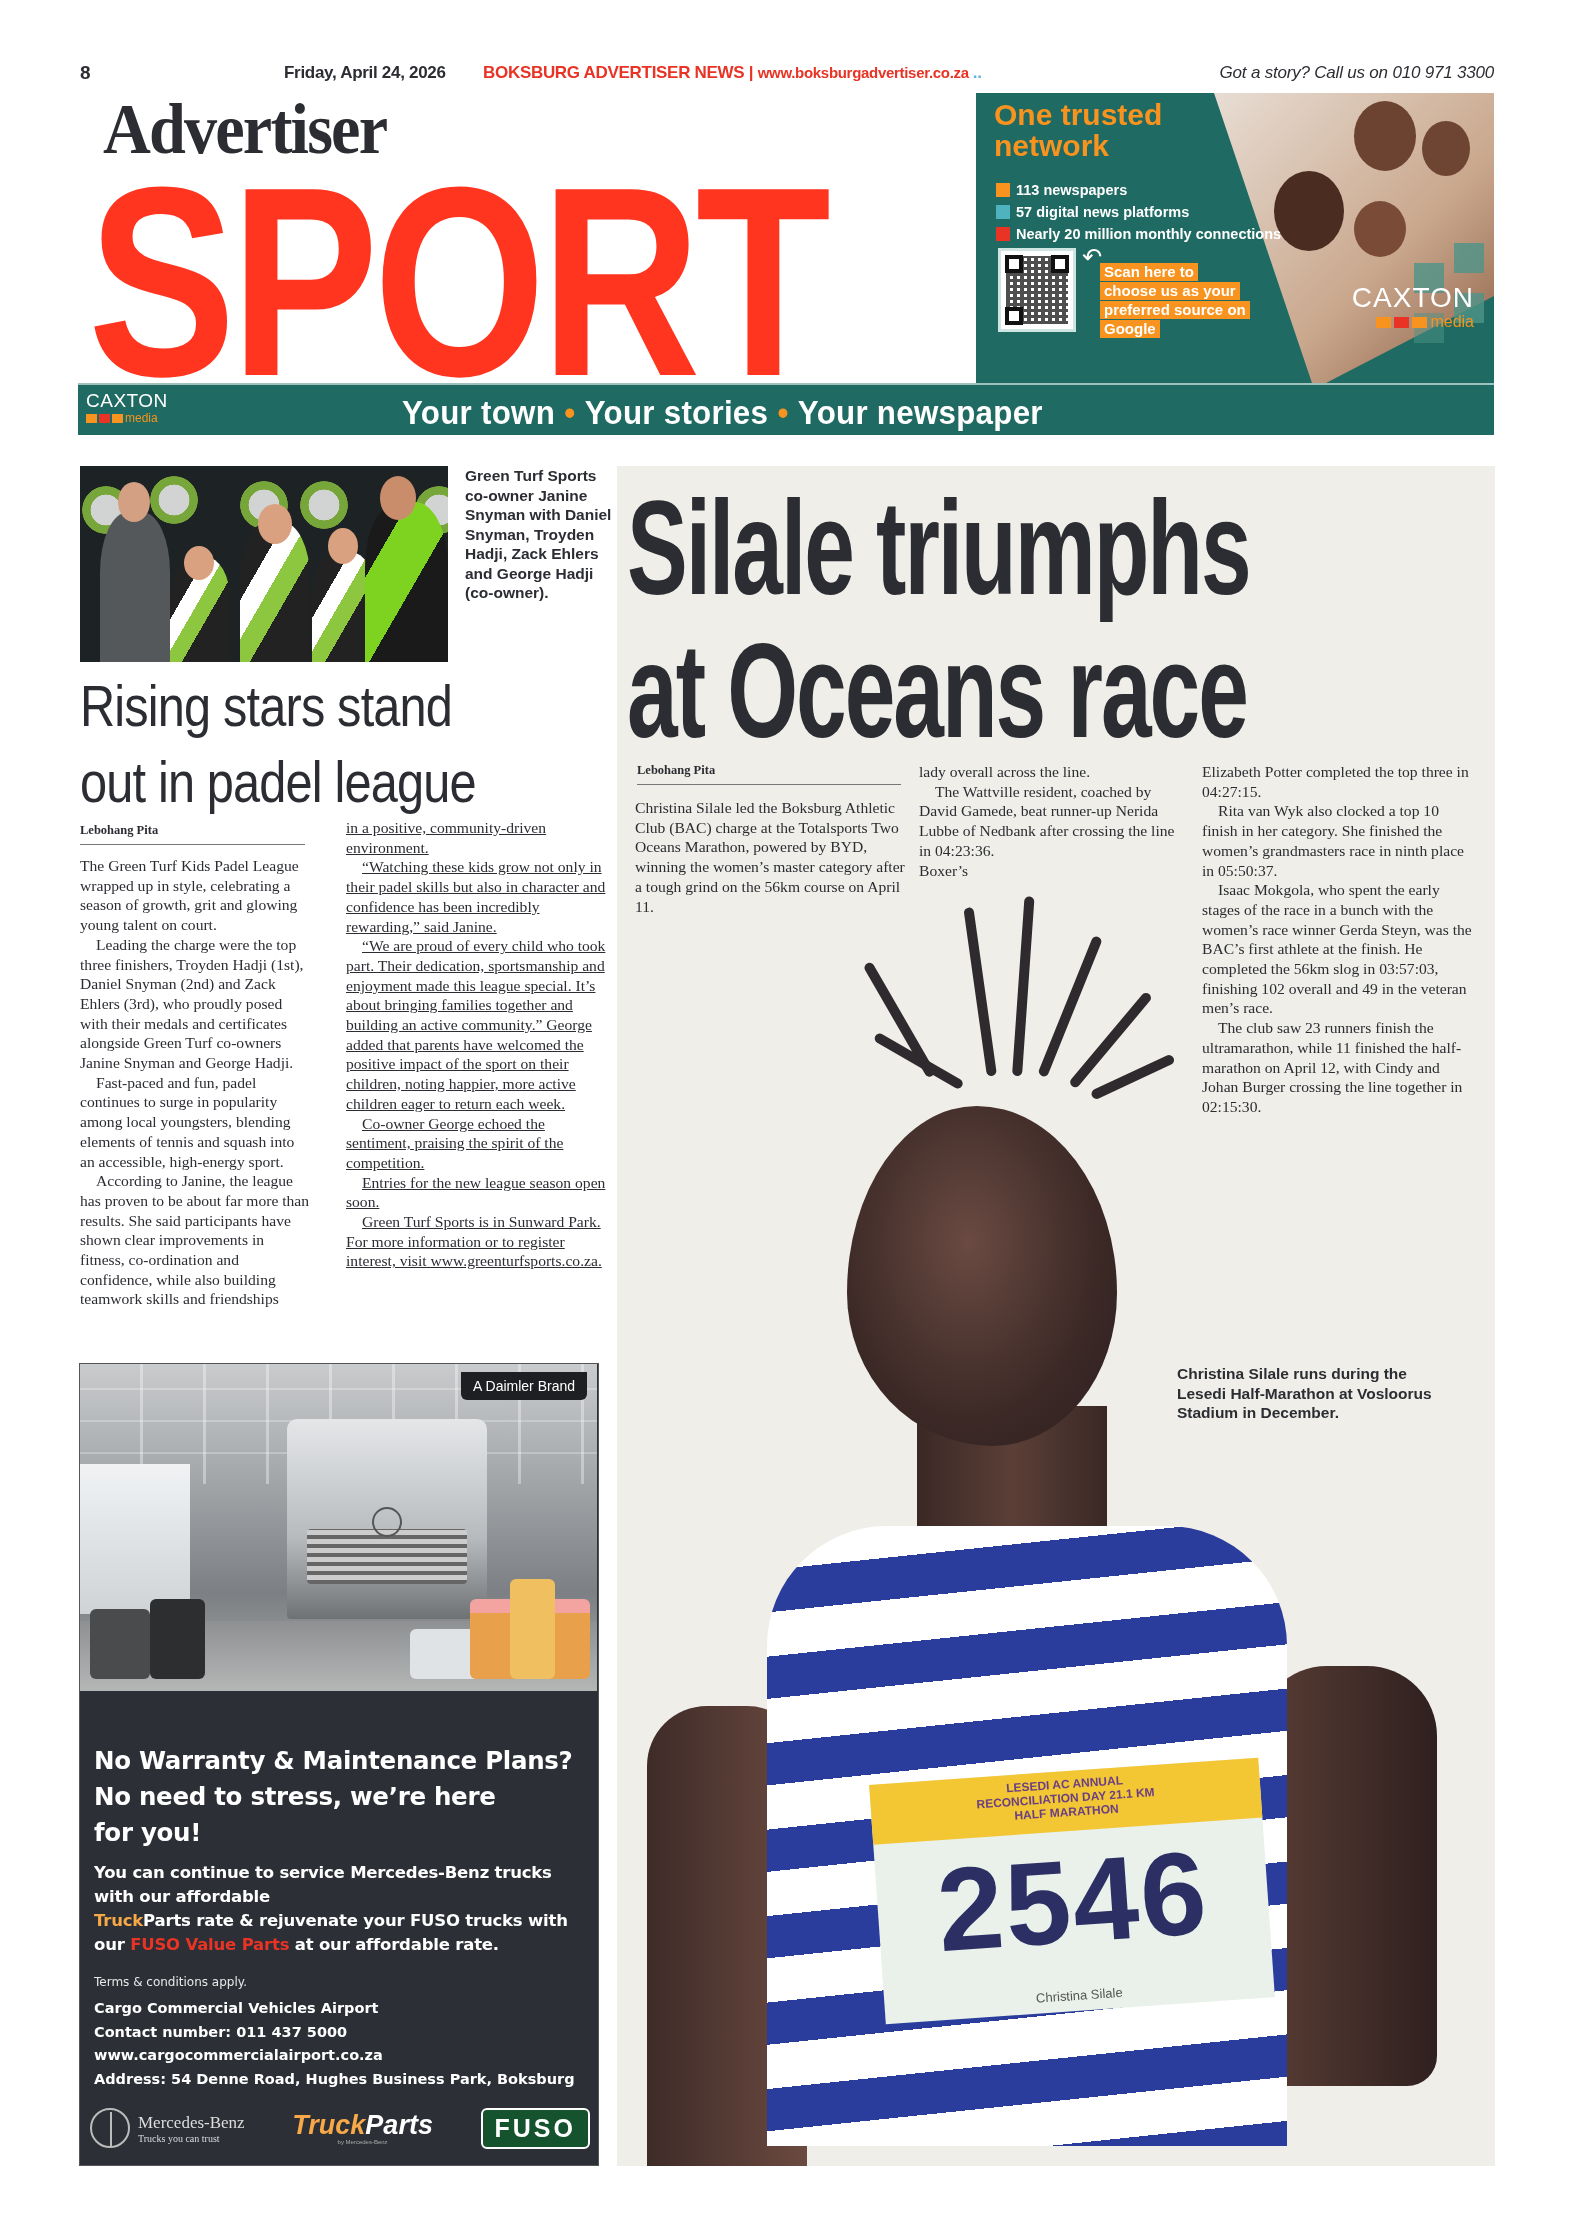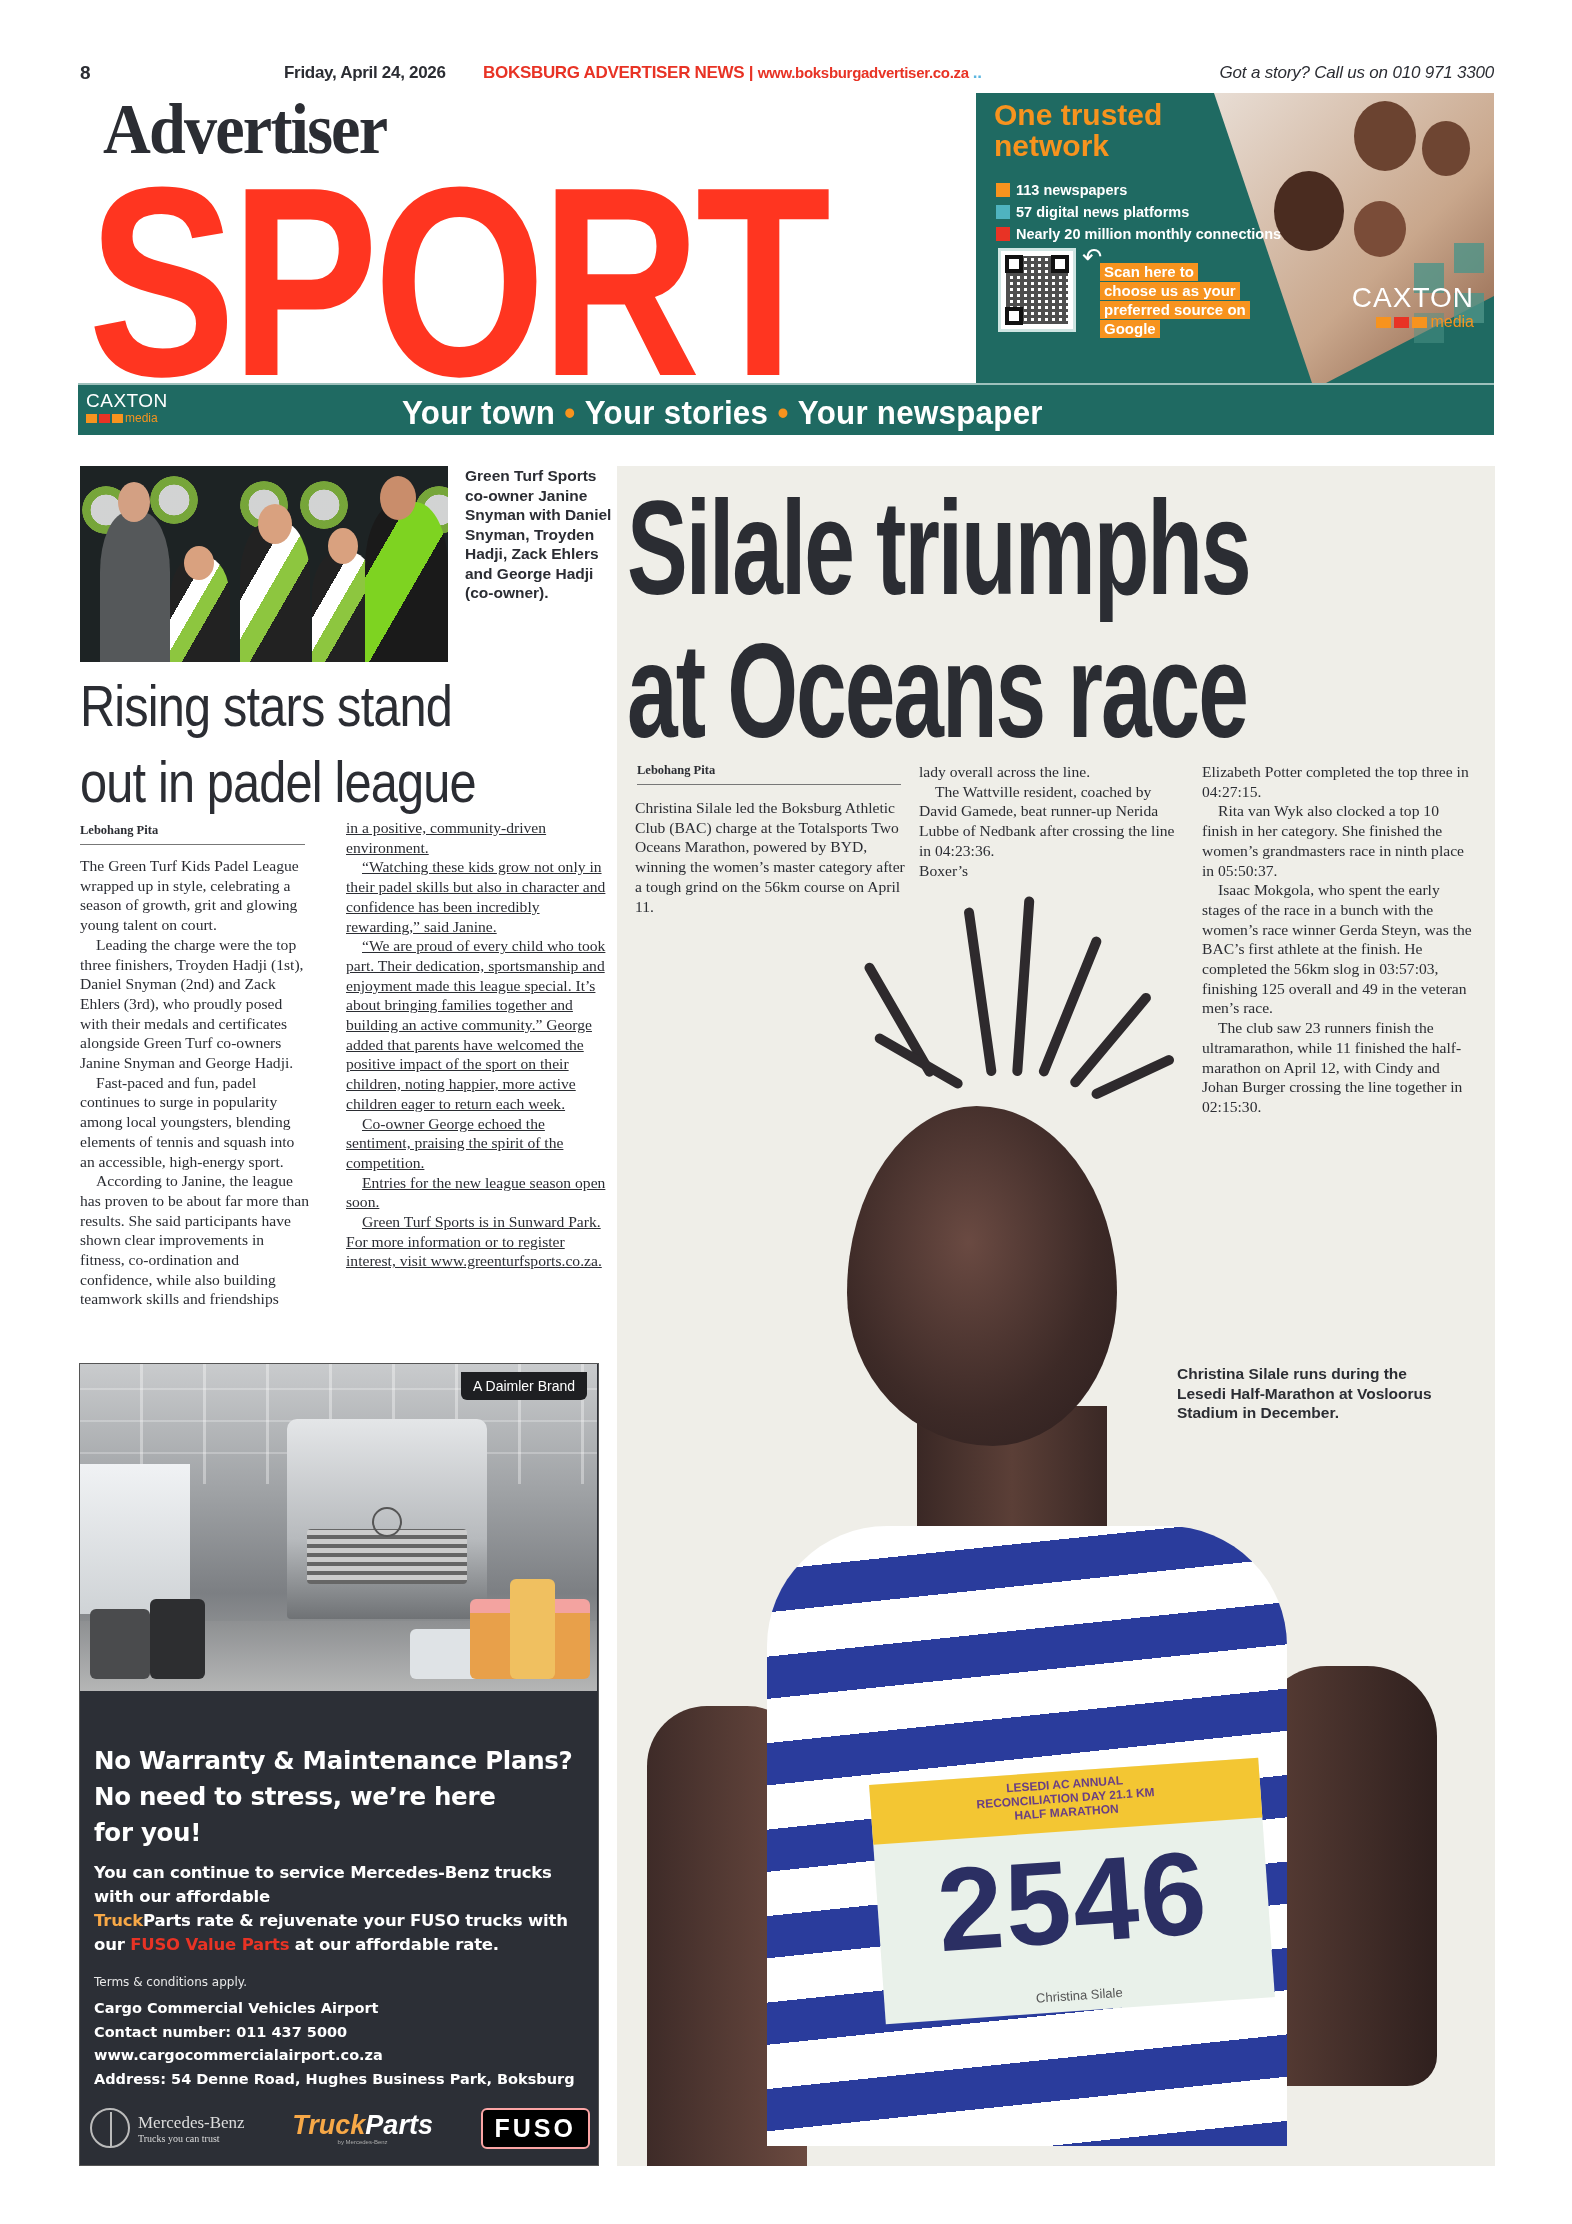--- a/index.html
+++ b/index.html
@@ -85,21 +85,21 @@
   .ad-contact { margin-top: 8px; font-weight: bold; font-size: 14.5px; line-height: 23.5px; }
   .ad-logos { position: absolute; left: 10px; bottom: 12px; width: 500px; height: 50px; display: flex; align-items: center; justify-content: space-between; }
   .mb-logo { display: flex; align-items: center; gap: 8px; color: #ddd; font-family: "Liberation Serif", serif; }
   .mb-star { width: 40px; height: 40px; border: 2px solid #bbb; border-radius: 50%; position: relative; }
   .mb-star::before, .mb-star::after { content: ""; position: absolute; left: 18px; top: 2px; width: 2px; height: 34px; background: #bbb; }
   .mb-logo .name { font-size: 17px; }
   .mb-logo .sub { font-size: 10px; }
   .tp-logo { font-family: "Liberation Sans", sans-serif; font-weight: bold; font-style: italic; font-size: 27px; color: #f7a847; text-align: center; line-height: 1; }
   .tp-logo .w { color: #fff; }
   .tp-logo .tiny { display: block; font-size: 6px; font-style: normal; font-weight: normal; color: #aaa; }
-  .fuso-logo { background: #000000; color: #fff; font-family: "Liberation Sans", sans-serif; font-weight: bold; font-size: 25px; letter-spacing: 3px; padding: 4px 12px; border-radius: 6px; border: 2px solid #fca5a5; }
+  .fuso-logo { background: #14532d; color: #fff; font-family: "Liberation Sans", sans-serif; font-weight: bold; font-size: 25px; letter-spacing: 3px; padding: 4px 12px; border-radius: 6px; border: 2px solid #ffffff; }
 
   
   .panel { position: absolute; left: 617px; top: 466px; width: 878px; height: 1700px; background: #efeee8; overflow: hidden; }
   .main-head { position: absolute; left: 10px; top: 10px; font-family: "Liberation Sans", sans-serif; font-weight: bold; font-size: 134px; line-height: 143px; color: #2b2d33; letter-spacing: -3px; transform: scaleX(0.68); transform-origin: left top; white-space: nowrap; }
 
   .runner { position: absolute; left: 0; top: 0; width: 878px; height: 1700px; pointer-events: none; }
   .runner .hair { position: absolute; left: 270px; top: 420px; width: 260px; height: 240px; }
   .runner .hair span { position: absolute; width: 10px; background: #2e2a2d; border-radius: 5px; transform-origin: bottom center; }
   .runner .headshape { position: absolute; left: 230px; top: 640px; width: 270px; height: 340px; background: radial-gradient(ellipse at 45% 40%, #6a4a42 0%, #3d2a27 60%, #2a1d1d 100%); border-radius: 48% 52% 46% 54% / 55% 55% 45% 45%; }
   .runner .neck { position: absolute; left: 300px; top: 940px; width: 190px; height: 170px; background: linear-gradient(90deg, #3a2825, #5b3f37, #3a2825); }
@@ -338,18 +338,18 @@
     <p class="first">Christina Silale led the Boksburg Athletic Club (BAC) charge at the Totalsports Two Oceans Marathon, powered by BYD, winning the women’s master category after a tough grind on the 56km course on April 11.</p>
   </div>
   <div class="rcol rcol-2">
     <p class="first">lady overall across the line.</p>
     <p>The Wattville resident, coached by David Gamede, beat runner-up Nerida Lubbe of Nedbank after crossing the line in 04:23:36.</p>
     <p class="first">Boxer’s</p>
   </div>
   <div class="rcol rcol-3">
     <p class="first">Elizabeth Potter completed the top three in 04:27:15.</p>
     <p>Rita van Wyk also clocked a top 10 finish in her category. She finished the women’s grandmasters race in ninth place in 05:50:37.</p>
-    <p>Isaac Mokgola, who spent the early stages of the race in a bunch with the women’s race winner Gerda Steyn, was the BAC’s first athlete at the finish. He completed the 56km slog in 03:57:03, finishing 125 overall and 49 in the veteran men’s race.</p>
+    <p>Isaac Mokgola, who spent the early stages of the race in a bunch with the women’s race winner Gerda Steyn, was the BAC’s first athlete at the finish. He completed the 56km slog in 03:57:03, finishing 102 overall and 49 in the veteran men’s race.</p>
     <p>The club saw 23 runners finish the ultramarathon, while 11 finished the half-marathon on April 12, with Cindy and Johan Burger crossing the line together in 02:15:30.</p>
   </div>
 
   <div class="photo-caption">Christina Silale runs during the Lesedi Half-Marathon at Vosloorus Stadium in December.</div>
 </div>
 
 </body></html>

